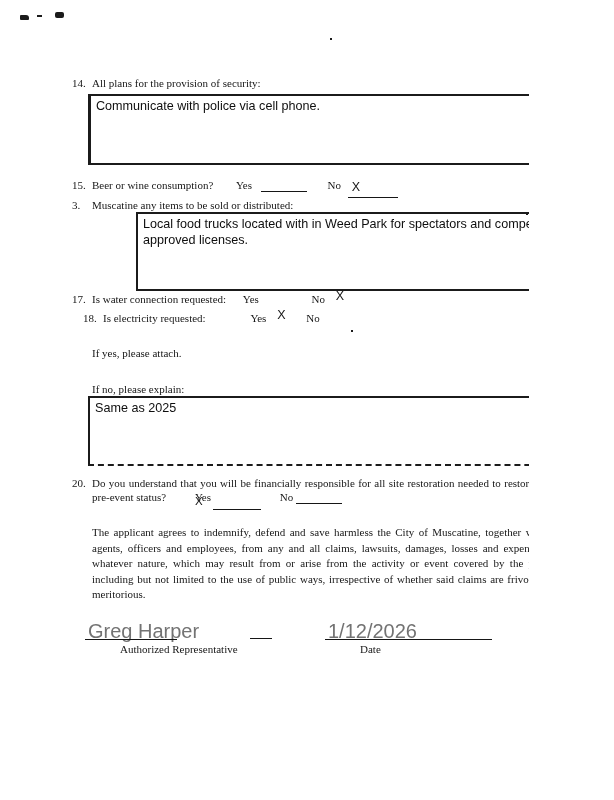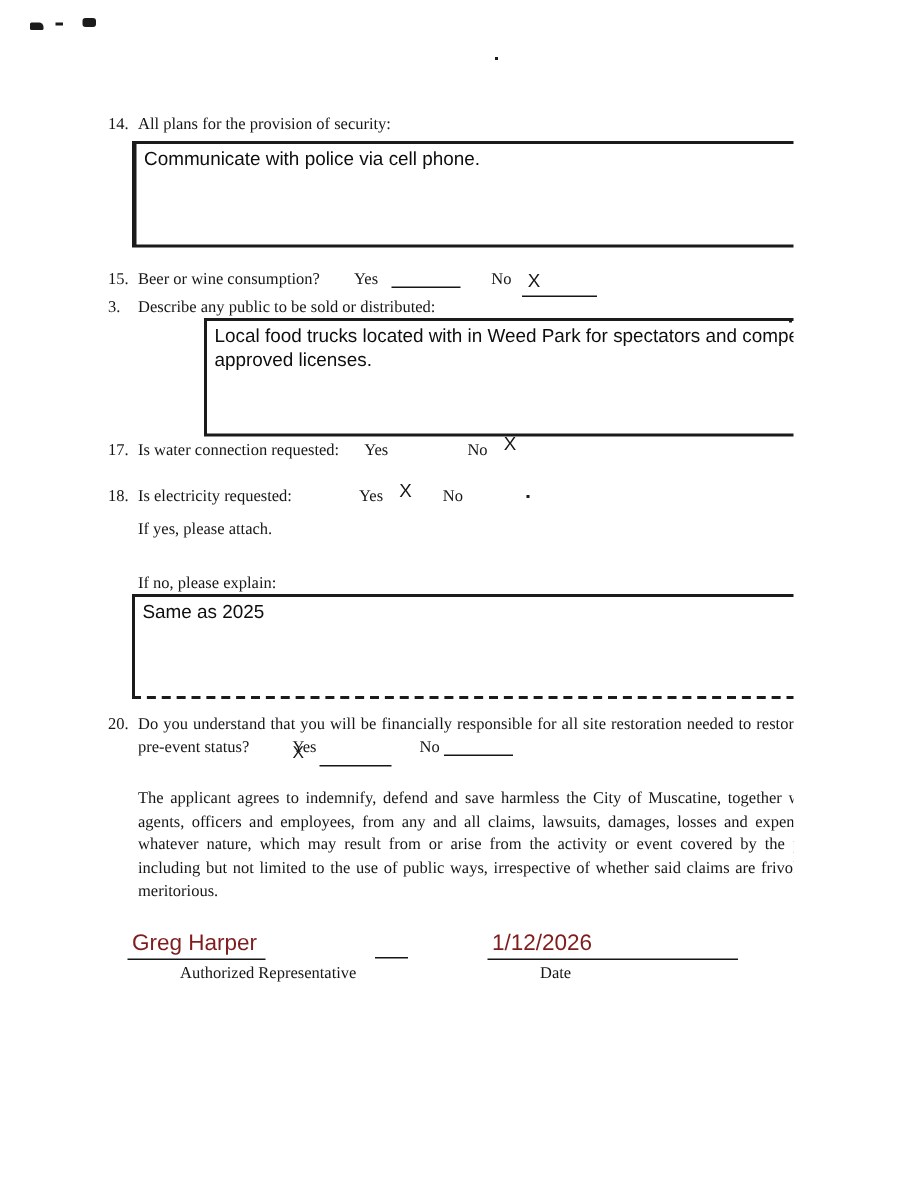--- a/index.html
+++ b/index.html
@@ -43,21 +43,21 @@
     position:absolute; left:72px; top:476px; width:492px; font-size:11px;
     line-height:14px; padding-left:20px; text-indent:-20px; text-align:justify;
   }
   .q20block .qn { display:inline-block; width:20px; text-indent:0; }
   .legal {
     position:absolute; left:92px; top:525px; width:468px; font-size:11px;
     line-height:15.6px; text-align:justify;
   }
   .sig-name {
     position:absolute; font-family:"Liberation Sans", sans-serif;
-    font-size:15px; color:#7f1d1d;
+    font-size:20px; color:#737373;
   }
   .sig-label { position:absolute; font-size:11px;margin-left:32px; }
   .hline { position:absolute; height:0; border-top:1.5px solid #161616; }
   .speck { position:absolute; background:#1b1b1b; }
 </style>
 </head>
 <body>
 
 <div class="page">
 
@@ -77,34 +77,34 @@
 
   <div class="row" style="top:178px;">
     <span class="qnum">15.</span><span>Beer or wine consumption?</span>
     <span class="opt" style="margin-left:20px;">Yes</span>
     <span class="blank" style="width:46px;margin-left:6px;"></span>
     <span class="opt" style="margin-left:18px;">No</span>
     <span class="xline" style="width:50px;margin-left:4px;"><span class="raise">X</span></span>
   </div>
 
   <div class="row" style="top:198px;">
-    <span class="qnum">3.</span><span>Describe any public to be sold or distributed:</span>
+    <span class="qnum">3.</span><span>Muscatine any items to be sold or distributed:</span>
   </div>
   <div class="box" id="box-sold">
     <div>Local food trucks located with in Weed Park for spectators and competitors, with approved licenses.</div>
   </div>
 
   <div class="row" style="top:292px;">
     <span class="qnum">17.</span><span>Is water connection requested:</span>
     <span class="opt" style="margin-left:14px;">Yes</span>
     <span class="opt" style="margin-left:50px;">No</span>
     <span class="xfree" style="margin-left:8px;">X</span>
   </div>
 
-  <div class="row" style="top:323px;">
+  <div class="row" style="top:311px;margin-left:11px;">
     <span class="qnum">18.</span><span>Is electricity requested:</span>
     <span class="opt" style="margin-left:42px;">Yes</span>
     <span class="xfree" style="margin-left:8px;">X</span>
     <span class="opt" style="margin-left:18px;">No</span>
   </div>
 
   <div class="row" style="top:346px;left:92px;">
     <span>If yes, please attach.</span>
   </div>
   <div class="row" style="top:382px;left:92px;">

